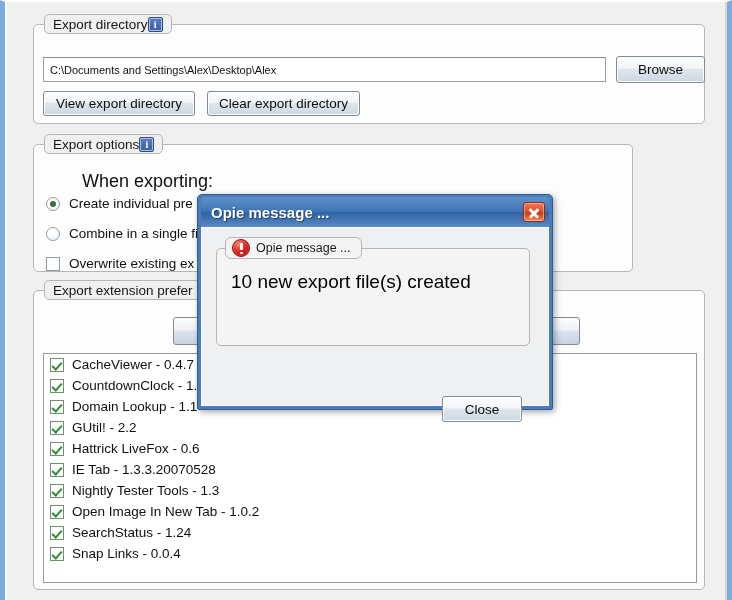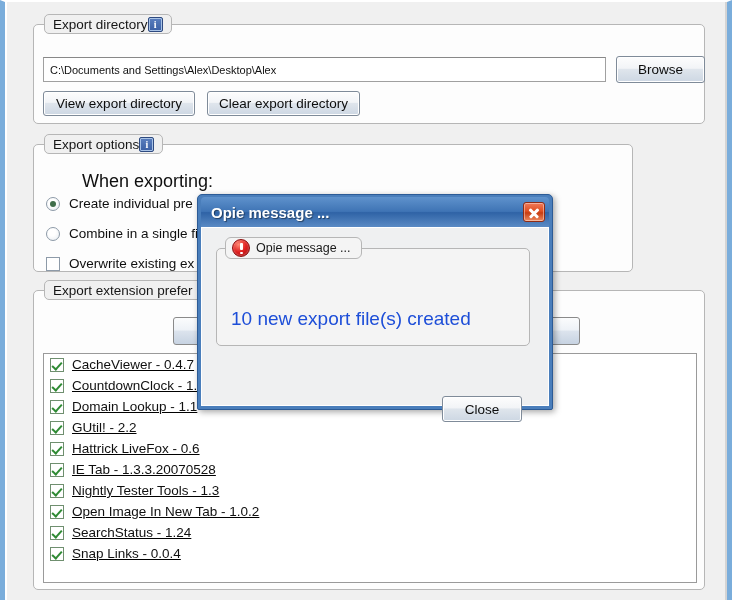--- a/index.html
+++ b/index.html
@@ -281,23 +281,22 @@
     position: absolute;
     left: 7.2px; top: 11.5px;
     width: 2.6px; height: 2.6px;
     background: #ffffff;
     border-radius: 50%;
   }
   #msg-text {
     position: absolute;
     left: 14px; top: 22px;
     font-size: 19px;
-    color: #1d4ed8;
-    white-space: nowrap;
-    margin-top: 37px;
+    color: #000000;
+    white-space: nowrap;
   }
   #dialog-close-action {
     position: absolute;
     left: 240px; top: 168px;
     width: 80px; height: 26px;
   }
 </style>
 </head>
 <body>
 
@@ -352,21 +351,21 @@
   </div>
 
   <div class="groupbox" id="gb-export-extension" style="left:26px; top:288px; width:672px; height:300px;">
     <div class="gb-title">
       <span>Export extension prefer</span>
     </div>
 
     <div id="pref-btn-left" style="left:139px; top:26px; width:70px; height:28px;"></div>
     <div id="pref-btn-right" style="left:508px; top:26px; width:38px; height:28px;"></div>
 
-    <div id="ext-listbox" style="left:9px; top:62px; width:654px; height:230px;text-decoration:underline;">
+    <div id="ext-listbox" style="left:9px; top:62px; width:654px; height:230px;">
       <div class="ext-row">
         <span class="ext-check"></span>
         <span>CacheViewer - 0.4.7</span>
       </div>
       <div class="ext-row">
         <span class="ext-check"></span>
         <span>CountdownClock - 1.</span>
       </div>
       <div class="ext-row">
         <span class="ext-check"></span>

